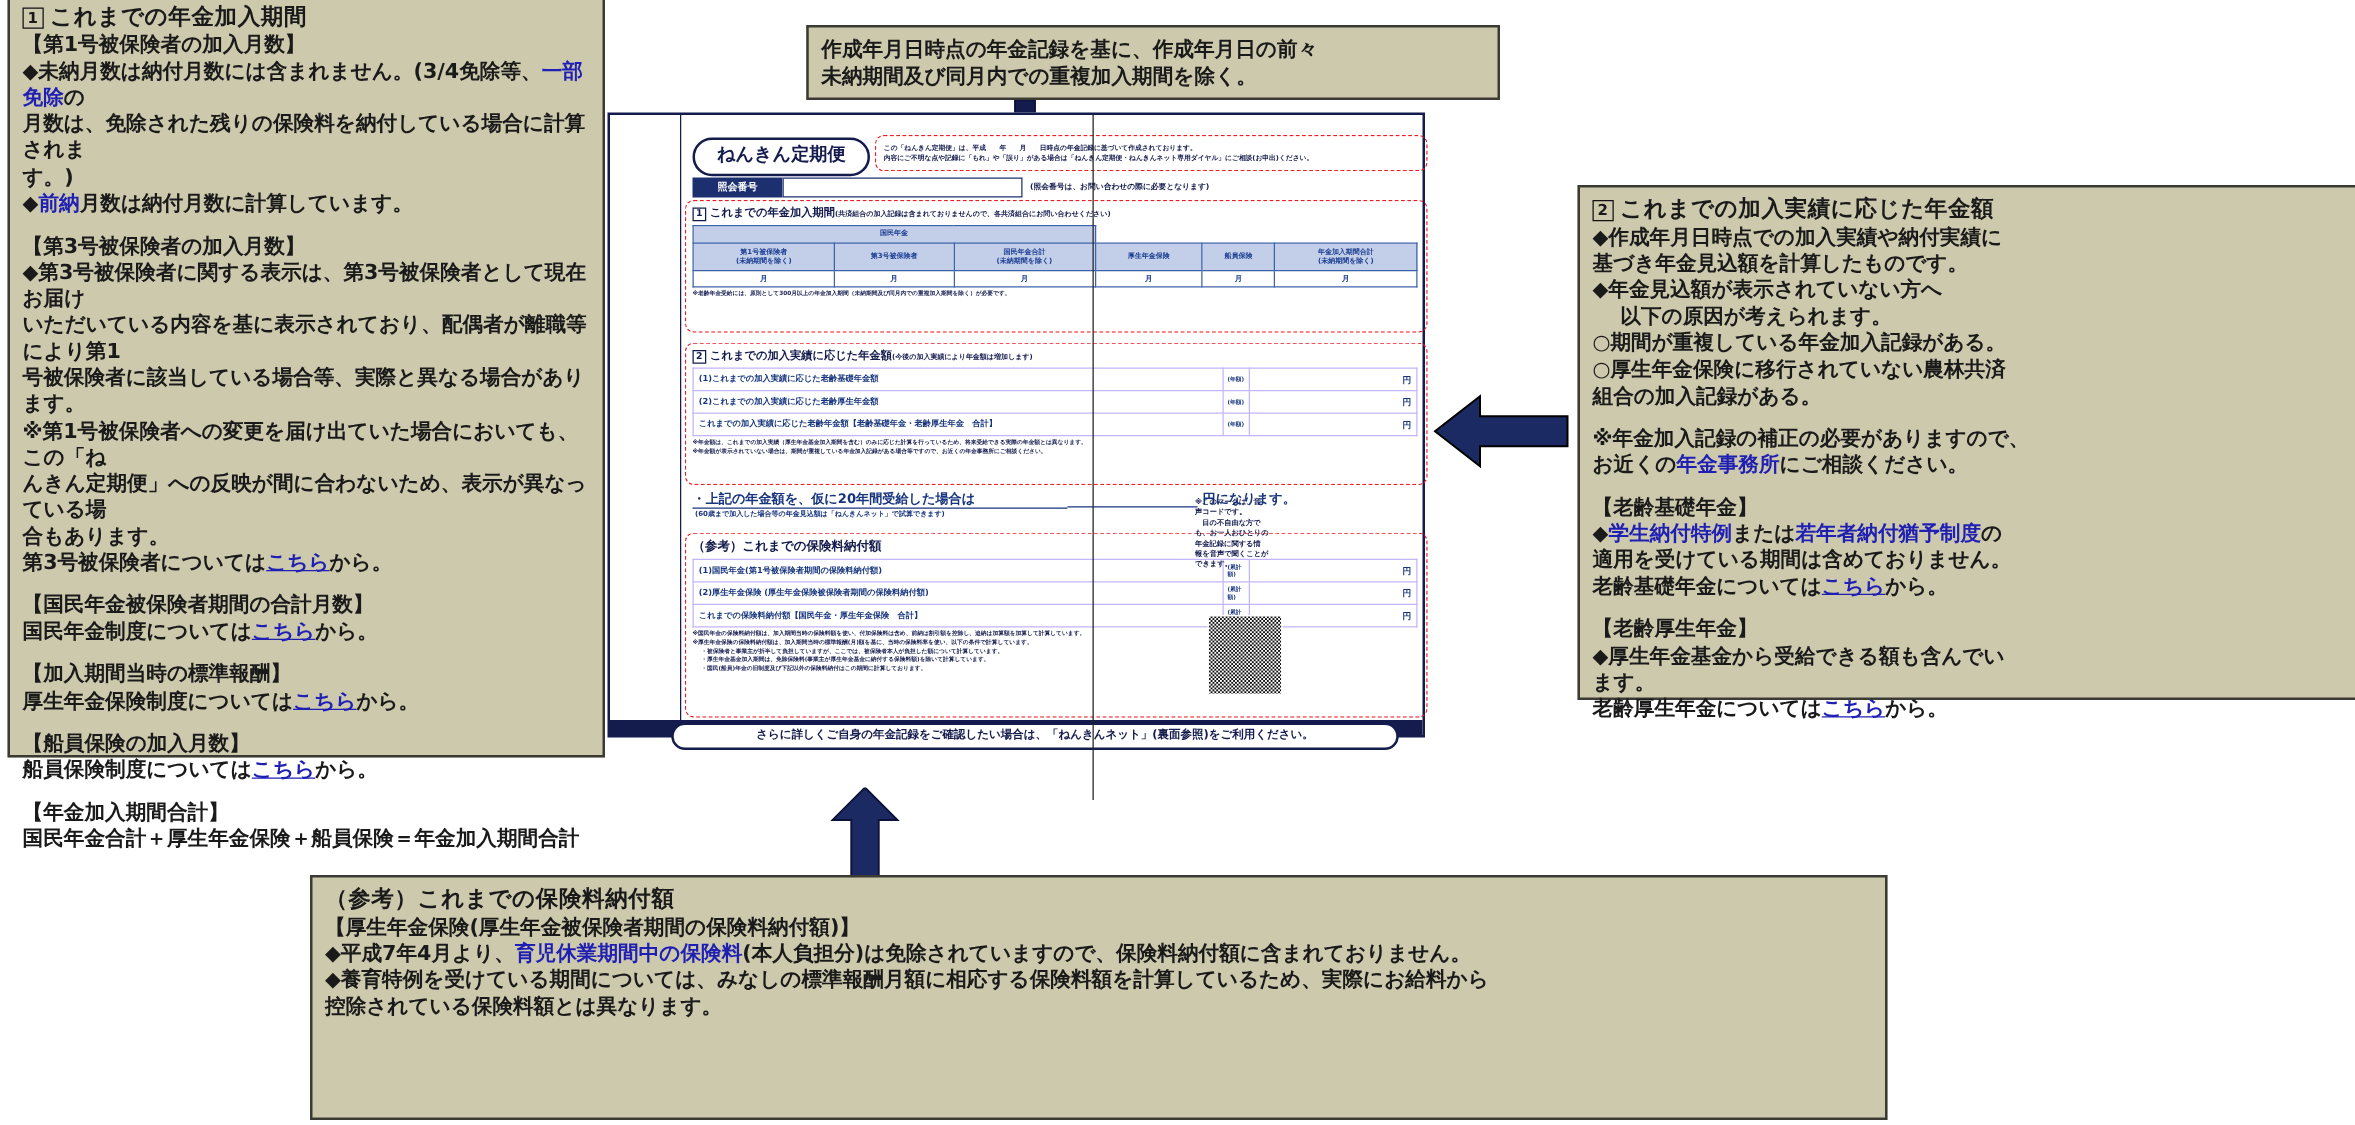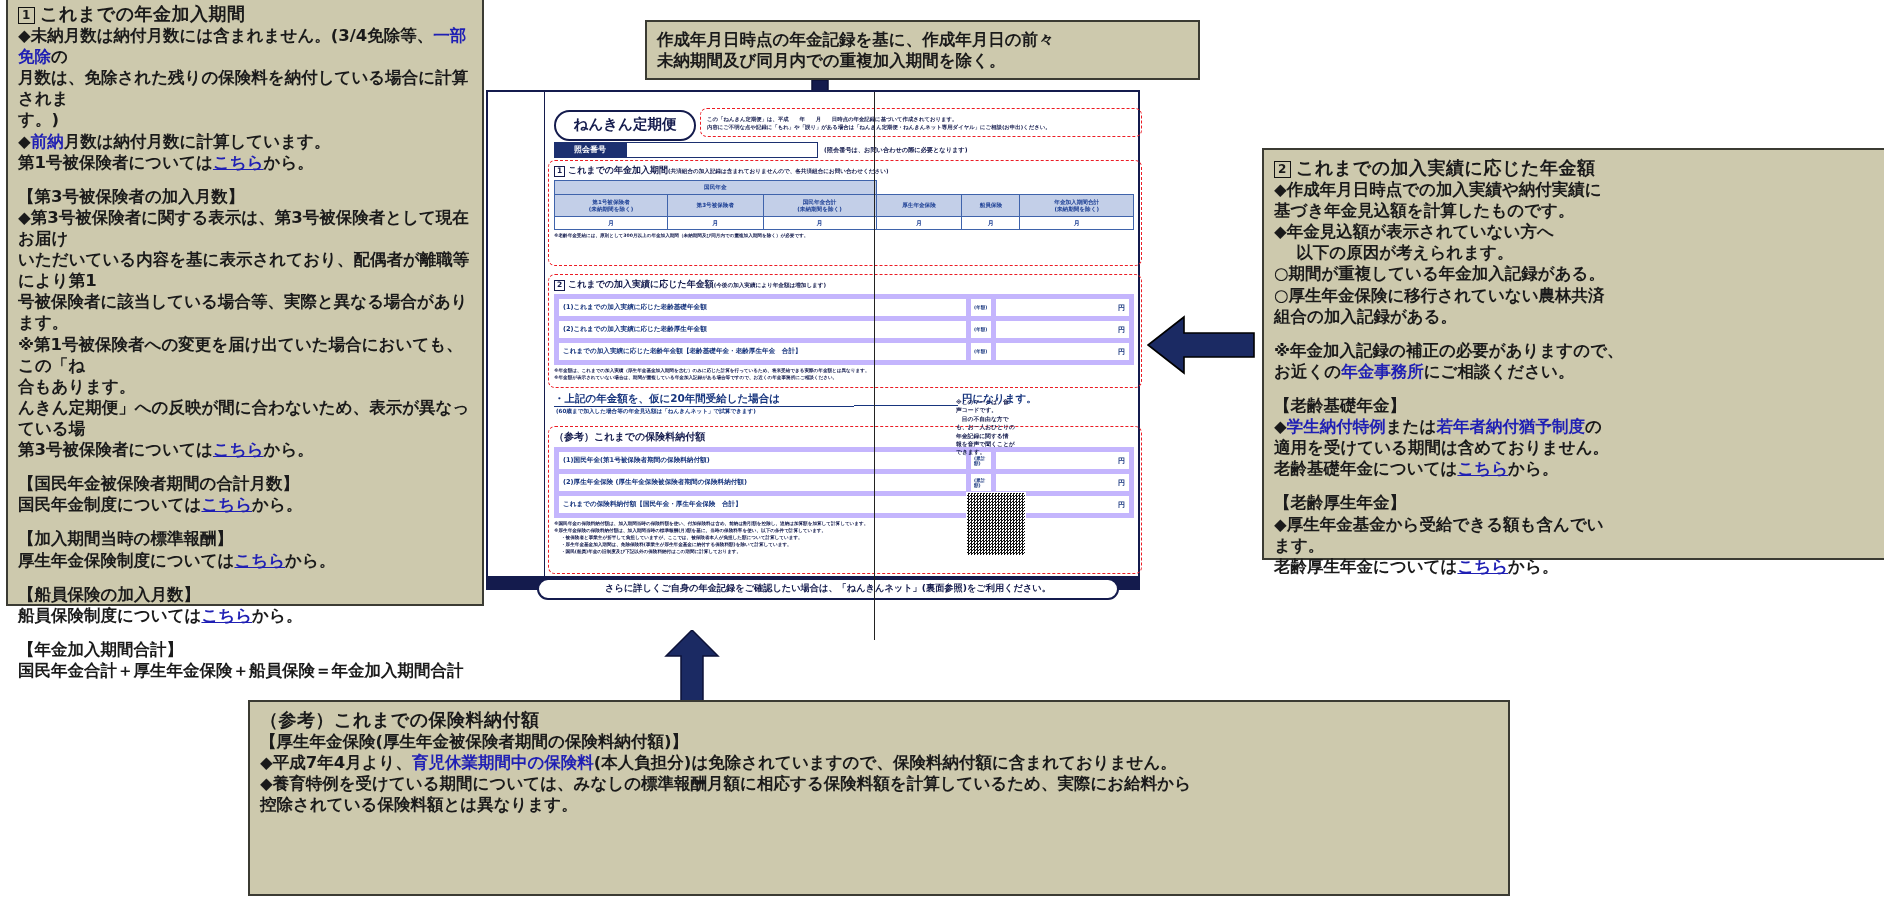--- a/index.html
+++ b/index.html
@@ -56,21 +56,21 @@
   table.grid{border-collapse:collapse;width:100%;}
   table.grid td,table.grid th{
     border:1px solid #3f63ab;color:#1c3f94;font-weight:700;
     text-align:center;padding:0;
   }
   .hdcell{background:#c3cfe8;font-size:5.6px;line-height:1.25;height:13px;}
   .hdcell2{background:#c3cfe8;font-size:5.6px;line-height:1.25;height:21px;}
   .valcell{height:12px;font-size:6px;text-align:right;padding-right:3px;background:#fff;}
 
   table.rows{border-collapse:collapse;width:100%;}
-  table.rows td{border:5px solid #c4b5fd;height:15px;color:#17357e;font-weight:700;}
+  table.rows td{border:1px solid #c4b5fd;height:15px;color:#17357e;font-weight:700;}
   td.lbl{font-size:6.6px;text-align:left;padding-left:4px;}
   td.unitlbl{font-size:4.6px;text-align:left;padding-left:3px;width:16px;}
   td.amt{font-size:7px;text-align:right;padding-right:4px;width:128px;}
 
   .reddash{position:absolute;border:1.6px dashed #ec1c24;border-radius:7px;pointer-events:none;}
 
   .qr{position:absolute;background:
      repeating-conic-gradient(#111 0% 25%, #fff 0% 50%);
      background-size:3px 3px;border:1px solid #fff;}
 
@@ -78,36 +78,36 @@
 </style>
 </head>
 <body>
 
 <div class="abs beige" id="leftPanel" style="left:6px;top:-6px;width:478px;height:612px;">
   <div class="titleline">
     <span class="numbox">1</span><span>これまでの年金加入期間</span>
   </div>
 
   <div>
+    <div class="hd">【第1号被保険者の加入月数】</div>
     <div>◆未納月数は納付月数には含まれません。(3/4免除等、<span class="blu">一部免除</span>の</div>
     <div>月数は、免除された残りの保険料を納付している場合に計算されま</div>
     <div>す。)</div>
     <div>◆<span class="blu">前納</span>月数は納付月数に計算しています。</div>
-    <div>第1号被保険者については<a class="lnk" href="#">こちら</a>から。</div>
   </div>
   <div class="sp"></div>
 
   <div>
     <div class="hd">【第3号被保険者の加入月数】</div>
     <div>◆第3号被保険者に関する表示は、第3号被保険者として現在お届け</div>
     <div>いただいている内容を基に表示されており、配偶者が離職等により第1</div>
     <div>号被保険者に該当している場合等、実際と異なる場合があります。</div>
     <div>※第1号被保険者への変更を届け出ていた場合においても、この「ね</div>
+    <div>んきん定期便」への反映が間に合わないため、表示が異なっている場</div>
     <div>合もあります。</div>
-    <div>んきん定期便」への反映が間に合わないため、表示が異なっている場</div>
     <div>第3号被保険者については<a class="lnk" href="#">こちら</a>から。</div>
   </div>
   <div class="sp"></div>
 
   <div>
     <div class="hd">【国民年金被保険者期間の合計月数】</div>
     <div>国民年金制度については<a class="lnk" href="#">こちら</a>から。</div>
   </div>
   <div class="sp"></div>
 

